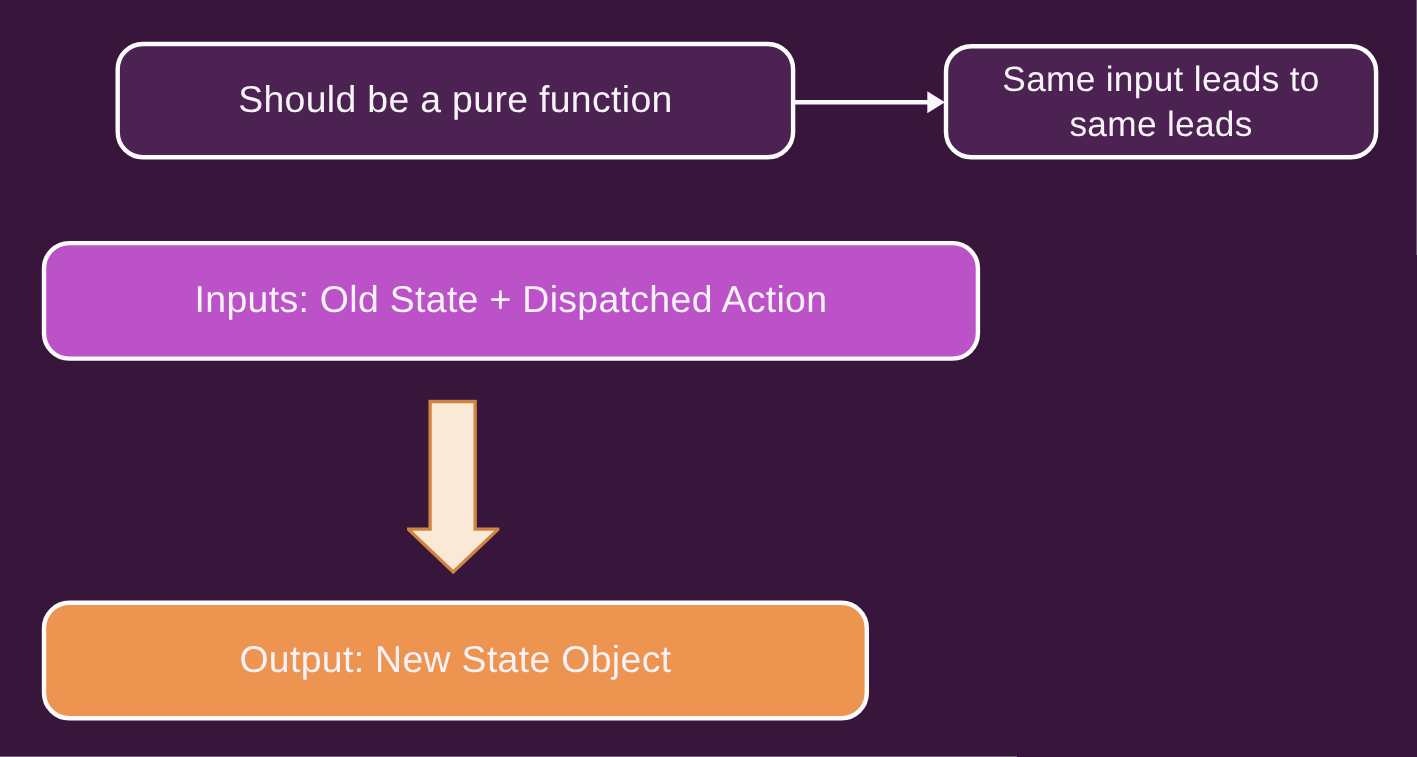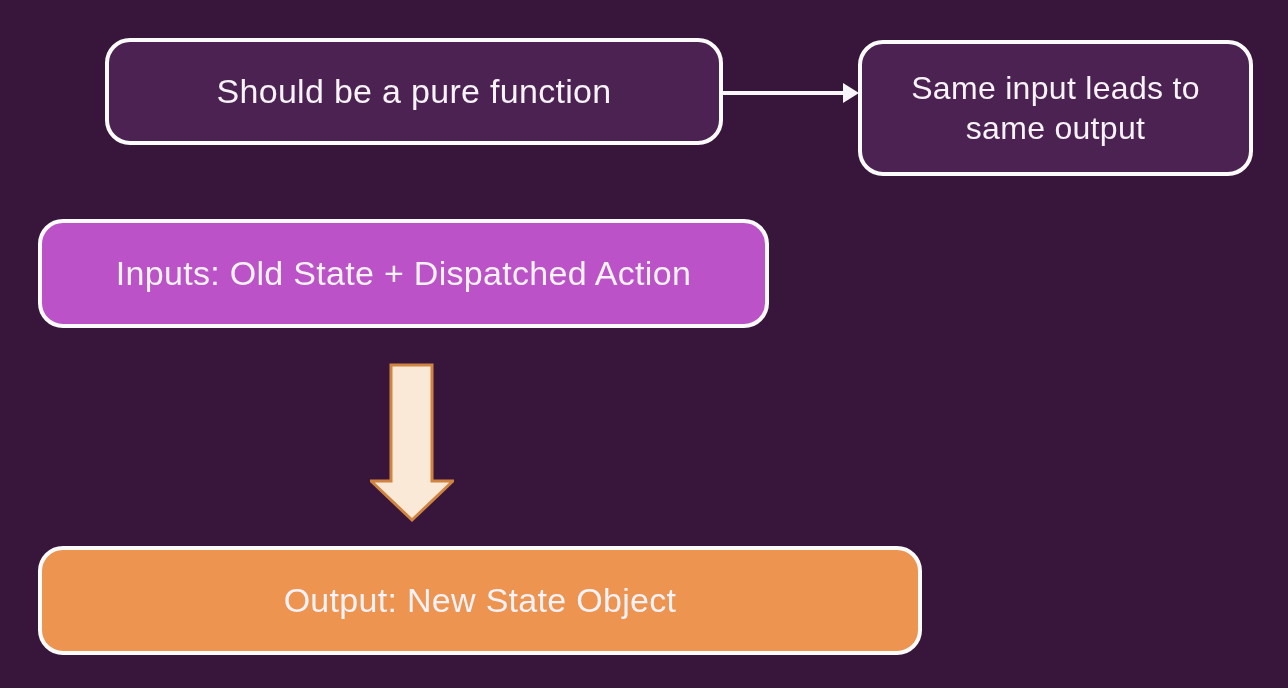--- a/index.html
+++ b/index.html
@@ -25,23 +25,23 @@
     flex-direction: column;
     align-items: center;
     justify-content: center;
     text-align: center;
     color: #f7f2f7;
     font-size: 34px;
     letter-spacing: 0.3px;
     line-height: 1.26;
   }
   .node-pure   { left: 105px; top: 38px;  width: 618px; height: 107px; }
-  .node-same   { left: 858px; top: 40px;  width: 395px; height: 136px; font-size: 32px; }
-  .node-inputs { left: 38px;  top: 219px; width: 731px; height: 109px; }
-  .node-output { left: 38px;  top: 546px; width: 884px; height: 109px; }
+  .node-same   { left: 858px; top: 40px;  width: 395px; height: 105px; font-size: 32px; }
+  .node-inputs { left: 38px;  top: 219px; width: 853px; height: 109px; }
+  .node-output { left: 38px;  top: 546px; width: 752px; height: 109px; }
   .connector-h {
     position: absolute;
     left: 722px;
     top: 78px;
     width: 138px;
     height: 30px;
   }
   .connector-h line { stroke: #f8f6f8; stroke-width: 4; }
   .connector-h polygon { fill: #f8f6f8; }
   .block-arrow {
@@ -63,21 +63,21 @@
     <span class="node-label">Should be a pure function</span>
   </div>
 
   <svg class="connector-h" viewBox="0 0 138 30">
     <line x1="0" y1="15" x2="123" y2="15"></line>
     <polygon points="121,5 137,15 121,25"></polygon>
   </svg>
 
   <div class="node node-same" style="background-color: rgb(75, 34, 81);">
     <span class="node-label">Same input leads to</span>
-    <span class="node-label">same output</span>
+    <span class="node-label">same leads</span>
   </div>
 
   <div class="node node-inputs" style="background-color: rgb(187, 82, 200);">
     <span class="node-label">Inputs: Old State + Dispatched Action</span>
   </div>
 
   <svg class="block-arrow" viewBox="0 0 84 160">
     <polygon points="21,2 62,2 62,118 83,118 42,157 1,118 21,118" style="fill: rgb(251, 233, 216); stroke: rgb(207, 132, 64);"></polygon>
   </svg>
 

